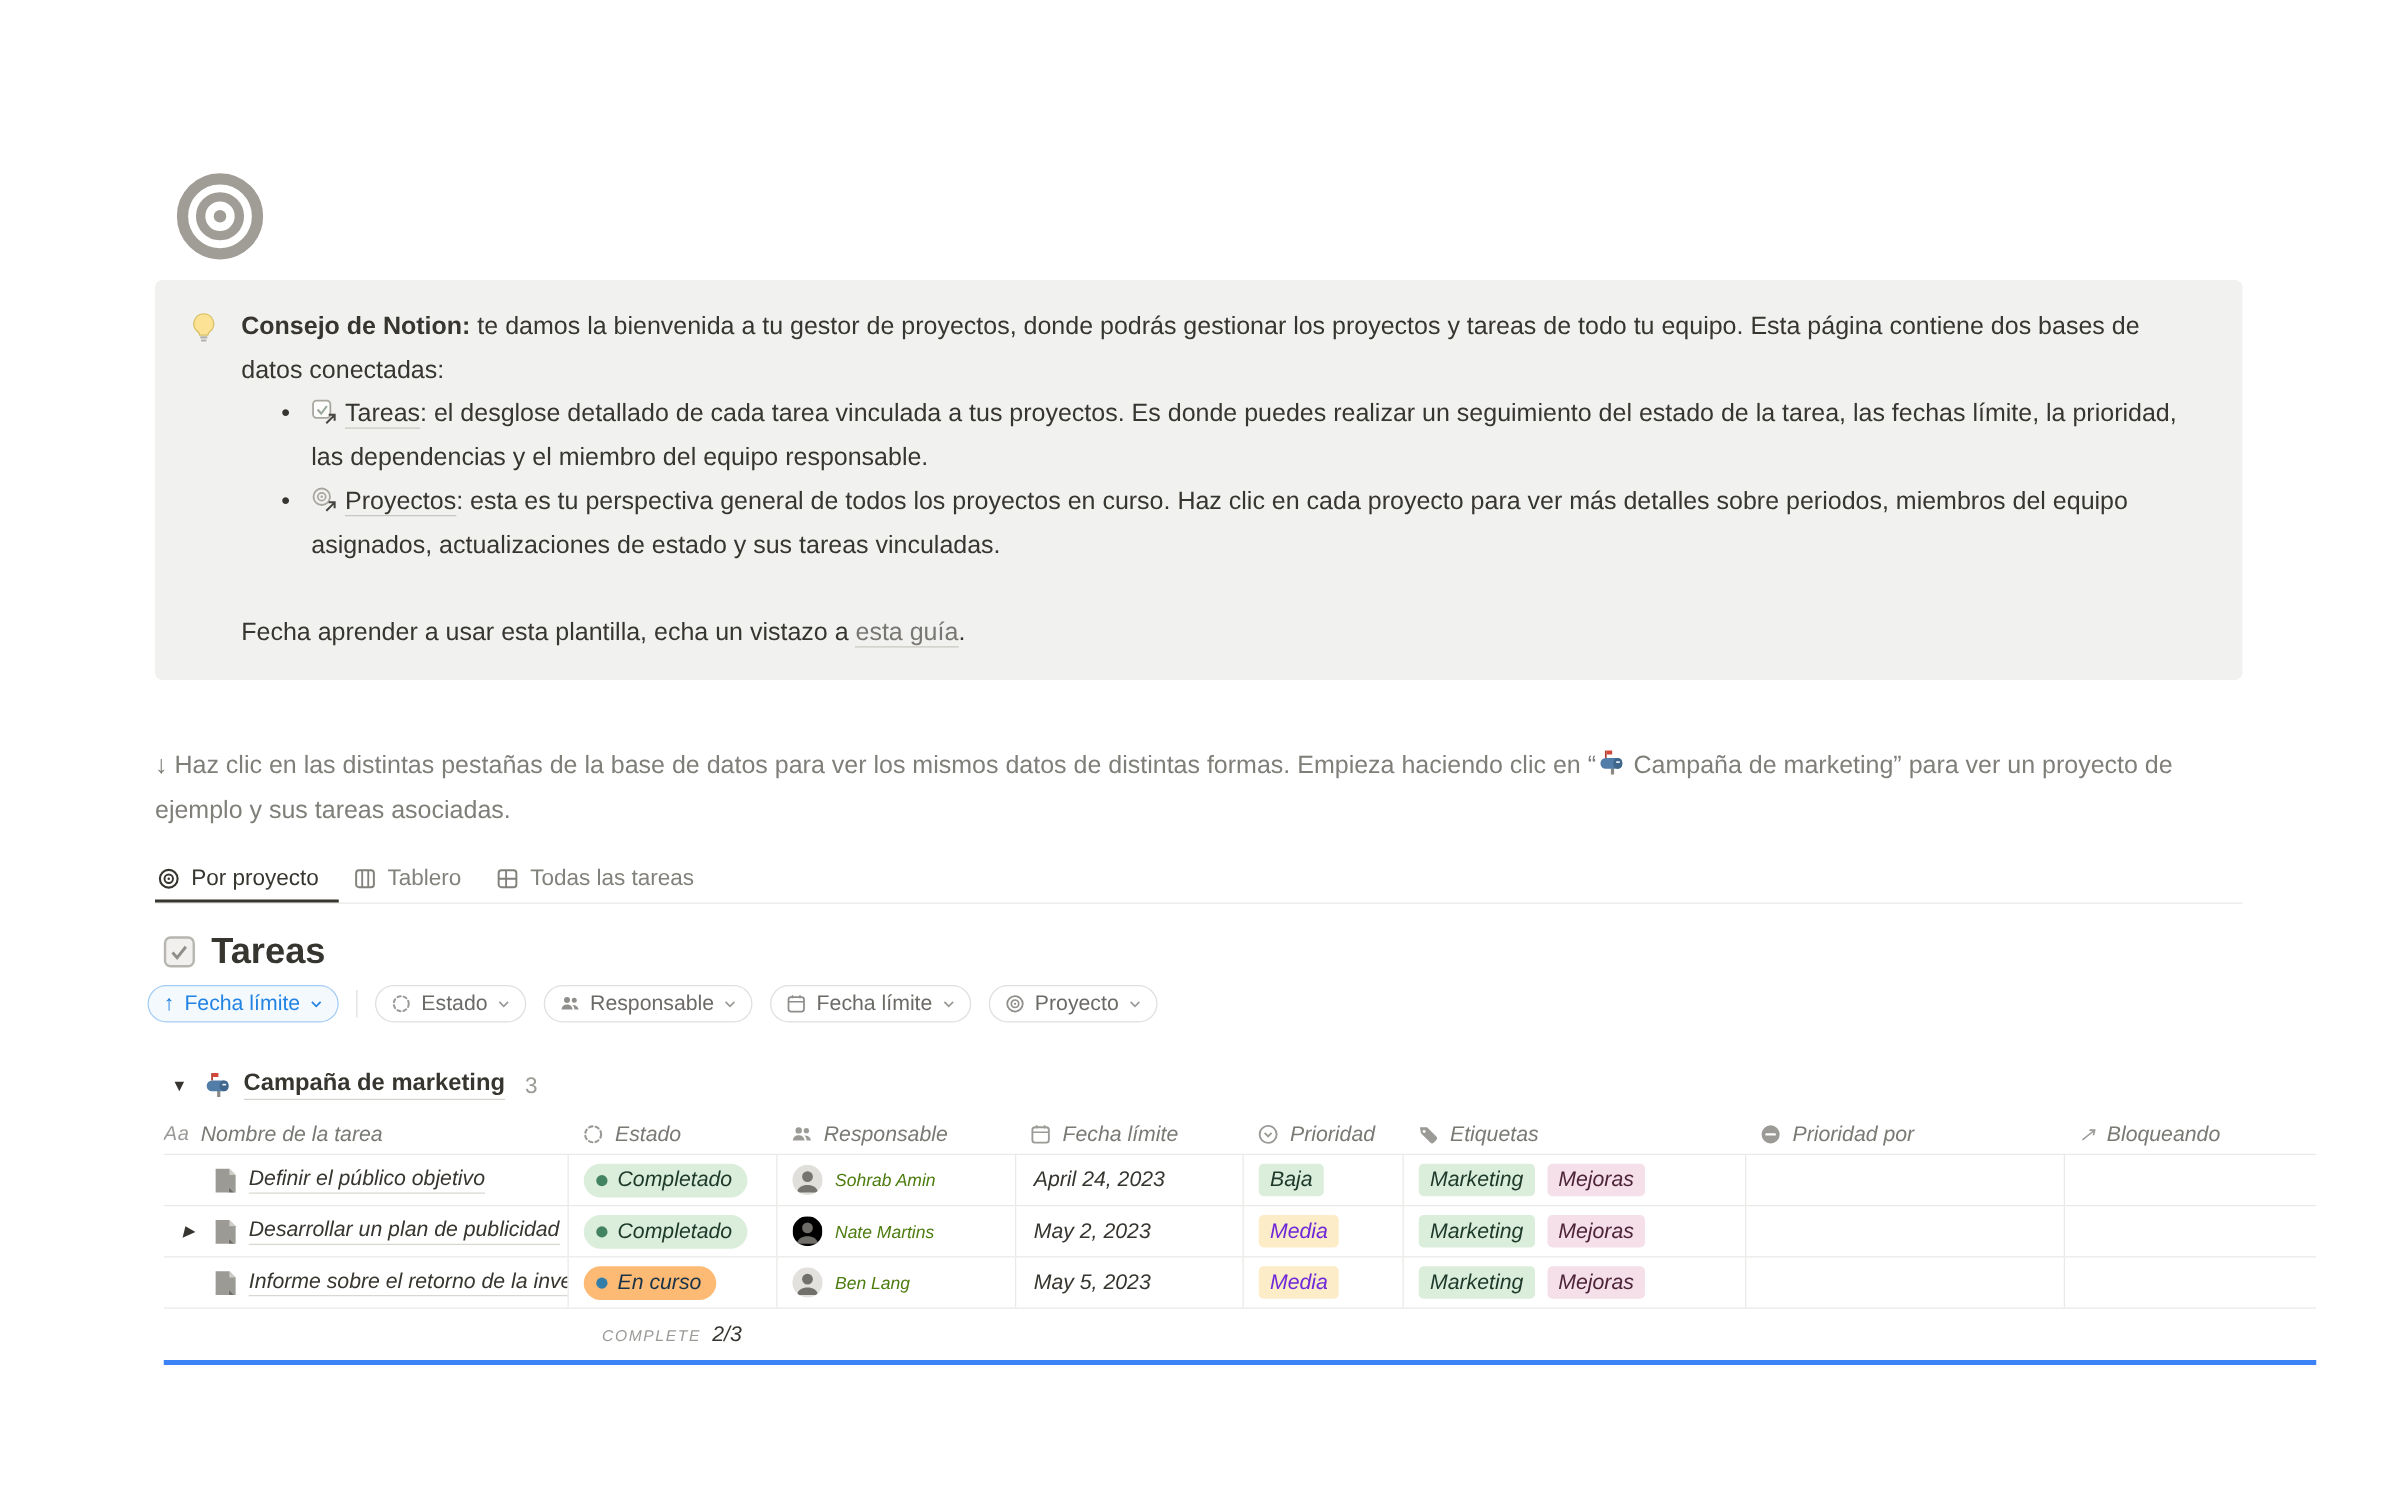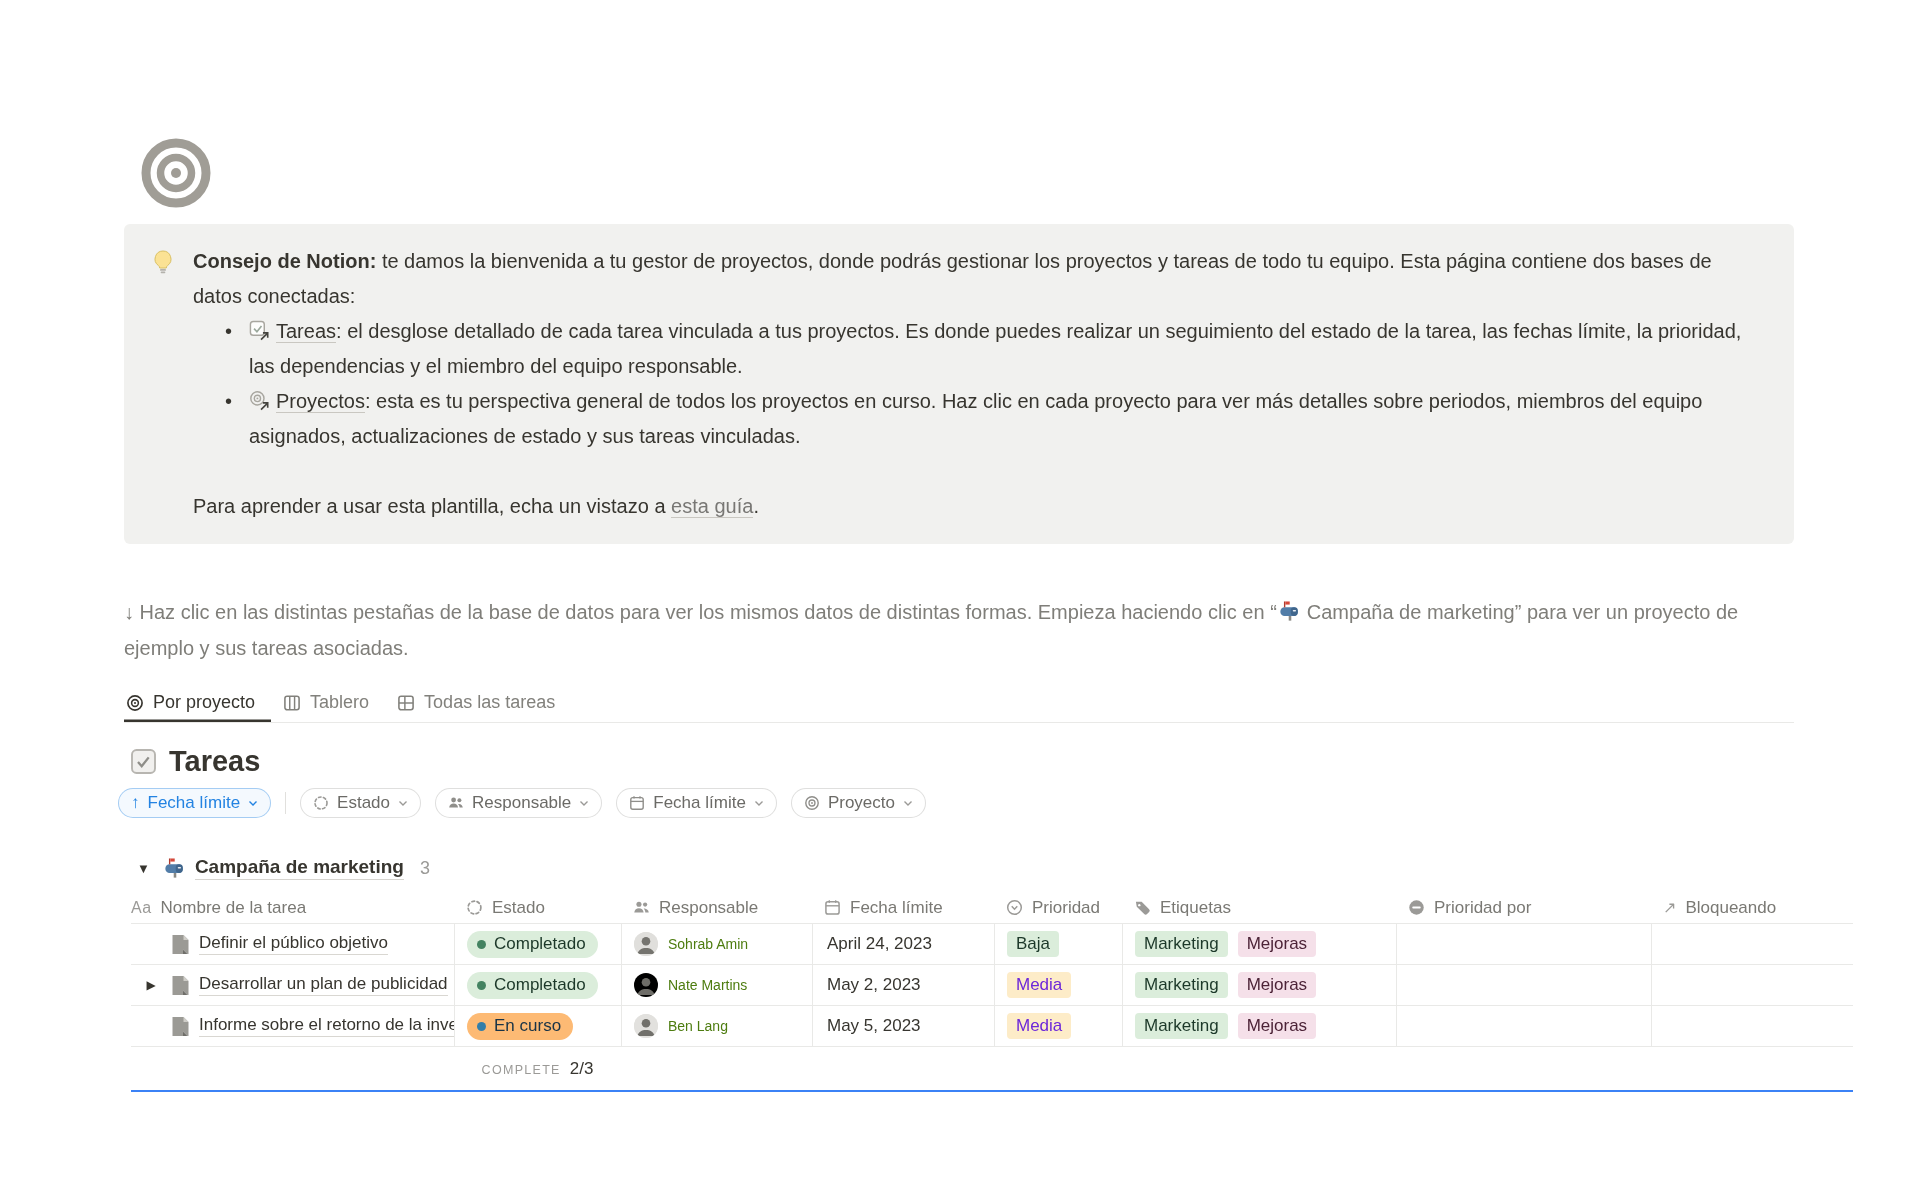--- a/index.html
+++ b/index.html
@@ -63,21 +63,21 @@
   .vdiv { width:1px; height:22px; background:#e1e0dd; }
 
   
   .group-header { margin:38px 0 0 13px; display:flex; align-items:center; font-size:19px; }
   .group-toggle { font-size:13px; color:#37352f; margin-right:14px; cursor:pointer; }
   .group-header .mbx { width:22px; height:22px; margin-right:9px; }
   .group-title { font-weight:600; color:#37352f; border-bottom:1.5px solid #d6d4cf; padding-bottom:1px; cursor:pointer; }
   .group-count { margin-left:16px; font-size:18px; color:#9b9a97; }
 
   
-  .db-table { margin:12px 0 0 7px; width:1722px; }
+  .db-table { margin:12px 0 0 7px; width:1722px;font-style:italic; }
   .cols { display:grid; grid-template-columns:323px 167px 191px 182px 128px 274px 255px 202px; }
   .thead { height:32px; align-items:center; border-bottom:1px solid #e9e9e7; color:#7a7974; font-size:17px; }
   .th { display:flex; align-items:center; gap:9px; padding-left:12px; overflow:hidden; white-space:nowrap; cursor:pointer; }
   .th:first-child { padding-left:0; }
   .th svg { width:17px; height:17px; flex:0 0 17px; }
   .th .aa { font-size:16px; color:#9b9a97; letter-spacing:0.5px; }
   .th .ne-arrow { font-size:16px; color:#9b9a97; }
 
   .trow { height:41px; border-bottom:1px solid #e9e9e7; align-items:stretch; }
   .td { display:flex; align-items:center; overflow:hidden; white-space:nowrap; }
@@ -99,21 +99,21 @@
   .avatar { width:24px; height:24px; border-radius:50%; overflow:hidden; background:#e3e2df; flex:0 0 24px; margin-right:10px; }
   .person-name { font-size:14px; color:#4d7c0f; }
   .date-text { font-size:17px; color:#37352f; padding-left:14px; }
 
   .tag { display:inline-flex; align-items:center; height:26px; padding:0 9px; border-radius:4px; font-size:17px; }
   .tag + .tag { margin-left:10px; }
   .tag-green  { background:#dbeddb; color:#1c3829; }
   .tag-yellow { background:#fdecc8; color:#6d28d9; }
   .tag-pink   { background:#f5e0e9; color:#4c2337; }
 
-  .tfoot { height:45px; border-bottom:2px solid #3b82f6; align-items:center;text-align:center; }
+  .tfoot { height:45px; border-bottom:4px solid #3b82f6; align-items:center;text-align:center; }
   .calc { grid-column:2; display:flex; justify-content:center; align-items:baseline; gap:9px; cursor:pointer; }
   .calc-label { font-size:12.5px; letter-spacing:1.3px; color:#9b9a97; }
   .calc-value { font-size:17px; color:#37352f; }
 </style>
 </head>
 <body>
 
 <div class="canvas">
   <div class="page">
 
@@ -152,21 +152,21 @@
             <span class="inline-icon">
               <svg viewBox="0 0 22 22" width="21" height="21" fill="none">
                 <circle cx="8.8" cy="8.8" r="6.9" stroke="#a8a69f" stroke-width="1.5"></circle>
                 <circle cx="8.8" cy="8.8" r="3.3" stroke="#a8a69f" stroke-width="1.4"></circle>
                 <circle cx="8.8" cy="8.8" r="1" fill="#a8a69f"></circle>
                 <path d="M12.6 20.6l6.9-6.9M14.6 13.5h5v5" stroke="#45443f" stroke-width="1.7"></path>
               </svg>
             </span><span class="callout-link">Proyectos</span><span>: esta es tu perspectiva general de todos los proyectos en curso. Haz clic en cada proyecto para ver más detalles sobre periodos, miembros del equipo asignados, actualizaciones de estado y sus tareas vinculadas.</span>
           </li>
         </ul>
-        <p class="callout-guide"><span>Para aprender a usar esta plantilla, echa un vistazo a </span><span class="gray-link">esta guía</span><span>.</span></p>
+        <p class="callout-guide"><span>Fecha aprender a usar esta plantilla, echa un vistazo a </span><span class="gray-link">esta guía</span><span>.</span></p>
       </div>
     </div>
 
     <p class="hint"><span>↓ Haz clic en las distintas pestañas de la base de datos para ver los mismos datos de distintas formas. Empieza haciendo clic en “</span><span class="mbx"><svg viewBox="0 0 24 24" width="22" height="22">
         <rect x="10.6" y="17" width="2.8" height="5.5" fill="#8a8984"></rect>
         <rect x="1.5" y="8" width="19" height="9.5" rx="4.5" fill="#527da8"></rect>
         <rect x="12.8" y="8" width="7.7" height="9.5" rx="3.8" fill="#40668c"></rect>
         <rect x="15" y="10.8" width="3.6" height="1.7" rx="0.85" fill="#e8eef5"></rect>
         <rect x="5.4" y="1.6" width="1.5" height="6.4" fill="#b03a2e"></rect>
         <path d="M6.9 1.6h4.8v3.4H6.9z" fill="#d4483a"></path>

